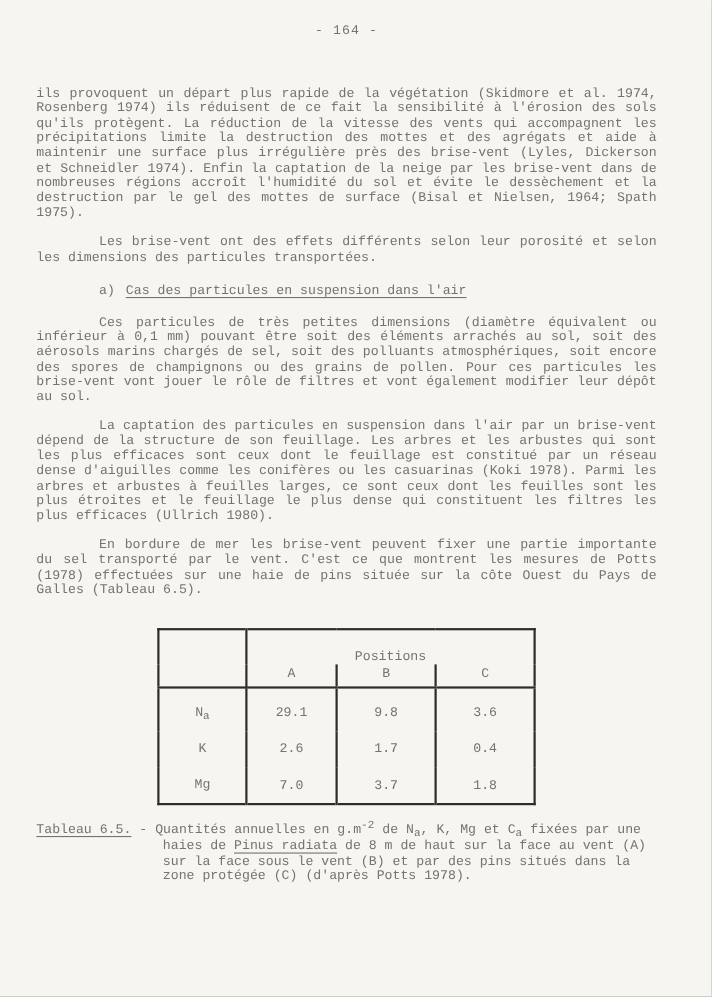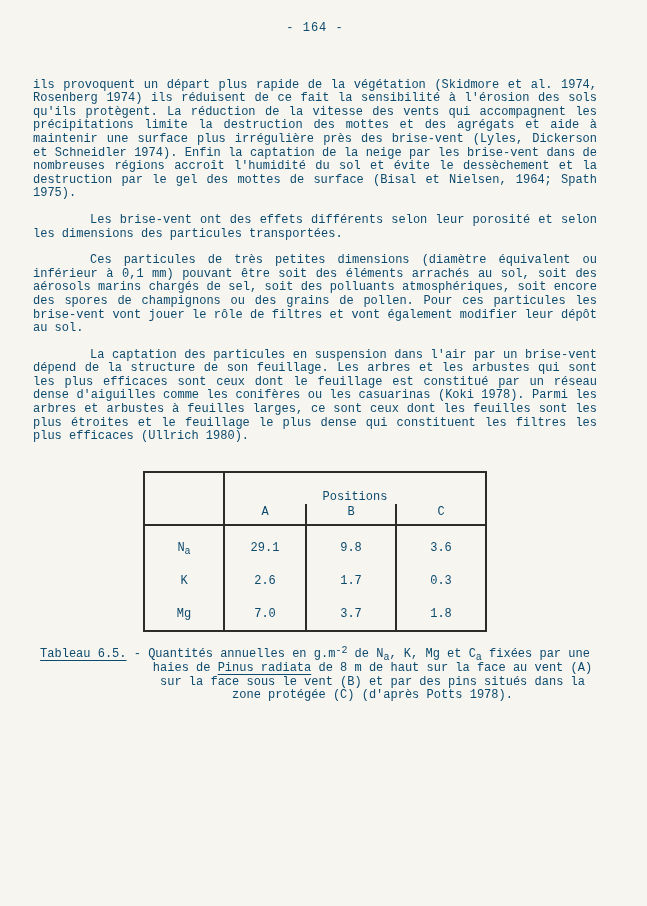--- a/index.html
+++ b/index.html
@@ -7,21 +7,21 @@
   body {
     background: #8e8e8e;
     display: flex;
     justify-content: center;
     font-family: "Liberation Mono", "DejaVu Sans Mono", monospace;
   }
   .page {
     width: 647px;
     height: 906px;
     background: #f7f5ef;
-    color: #0c4a6e;
+    color: #737373;
     font-size: 12px;
     line-height: 13.6px;
     padding: 22px 50px 0 33px;
     overflow: hidden;
     position: relative;
     box-shadow: 0 0 6px rgba(0,0,0,.4);
   }
   .pageno {
     text-align: center;
     margin-bottom: 43px;
@@ -59,40 +59,42 @@
   tr.datarow td { height: 33px; }
   tr.datarow.first td { height: 40px; padding-top: 6px; }
 
   .subsc { font-size: 10px; position: relative; top: 3px; }
   .supsc { font-size: 10px; position: relative; top: -4px; }
 
   .caption {
     margin: 13px 0 0 0;
     padding-left: 115px;
     text-indent: -115px;
-    text-align: center;
+    text-align: left;
   }
 </style>
 </head>
 <body>
 
 <div class="page">
 
   <div class="pageno">- 164 -</div>
 
   <p class="body nofirst">ils provoquent un départ plus rapide de la végétation (Skidmore et al. 1974, Rosenberg 1974) ils réduisent de ce fait la sensibilité à l'érosion des sols qu'ils protègent. La réduction de la vitesse des vents qui accompagnent les précipitations limite la destruction des mottes et des agrégats et aide à maintenir une surface plus irrégulière près des brise-vent (Lyles, Dickerson et Schneidler 1974). Enfin la captation de la neige par les brise-vent dans de nombreuses régions accroît l'humidité du sol et évite le dessèchement et la destruction par le gel des mottes de surface (Bisal et Nielsen, 1964; Spath 1975).</p>
 
 
   <p class="body">Les brise-vent ont des effets différents selon leur porosité et selon les dimensions des particules transportées.</p>
 
+  <div class="subheading"><span class="hnum">a)</span><span class="u">Cas des particules en suspension dans l'air</span></div>
 
   <p class="body">Ces particules de très petites dimensions (diamètre équivalent ou inférieur à 0,1 mm) pouvant être soit des éléments arrachés au sol, soit des aérosols marins chargés de sel, soit des polluants atmosphériques, soit encore des spores de champignons ou des grains de pollen. Pour ces particules les brise-vent vont jouer le rôle de filtres et vont également modifier leur dépôt au sol.</p>
 
   <p class="body">La captation des particules en suspension dans l'air par un brise-vent dépend de la structure de son feuillage. Les arbres et les arbustes qui sont les plus efficaces sont ceux dont le feuillage est constitué par un réseau dense d'aiguilles comme les conifères ou les casuarinas (Koki 1978). Parmi les arbres et arbustes à feuilles larges, ce sont ceux dont les feuilles sont les plus étroites et le feuillage le plus dense qui constituent les filtres les plus efficaces (Ullrich 1980).</p>
 
+  <p class="body">En bordure de mer les brise-vent peuvent fixer une partie importante du sel transporté par le vent. C'est ce que montrent les mesures de Potts (1978) effectuées sur une haie de pins située sur la côte Ouest du Pays de Galles (Tableau 6.5).</p>
 
   <table class="datatable">
     <tbody>
       <tr class="hdr1">
         <td class="lblcol"></td>
         <td colspan="3">Positions</td>
       </tr>
       <tr class="hdr2">
         <td class="lblcol"></td>
         <td class="ca">A</td>
@@ -102,21 +104,21 @@
       <tr class="datarow first">
         <td class="lblcol"><span>N</span><span class="subsc">a</span></td>
         <td class="ca">29.1</td>
         <td class="cb">9.8</td>
         <td class="cc">3.6</td>
       </tr>
       <tr class="datarow">
         <td class="lblcol"><span>K</span><span class="subsc"></span></td>
         <td class="ca">2.6</td>
         <td class="cb">1.7</td>
-        <td class="cc">0.3</td>
+        <td class="cc">0.4</td>
       </tr>
       <tr class="datarow">
         <td class="lblcol"><span>Mg</span><span class="subsc"></span></td>
         <td class="ca">7.0</td>
         <td class="cb">3.7</td>
         <td class="cc">1.8</td>
       </tr>
     </tbody>
   </table>
 

